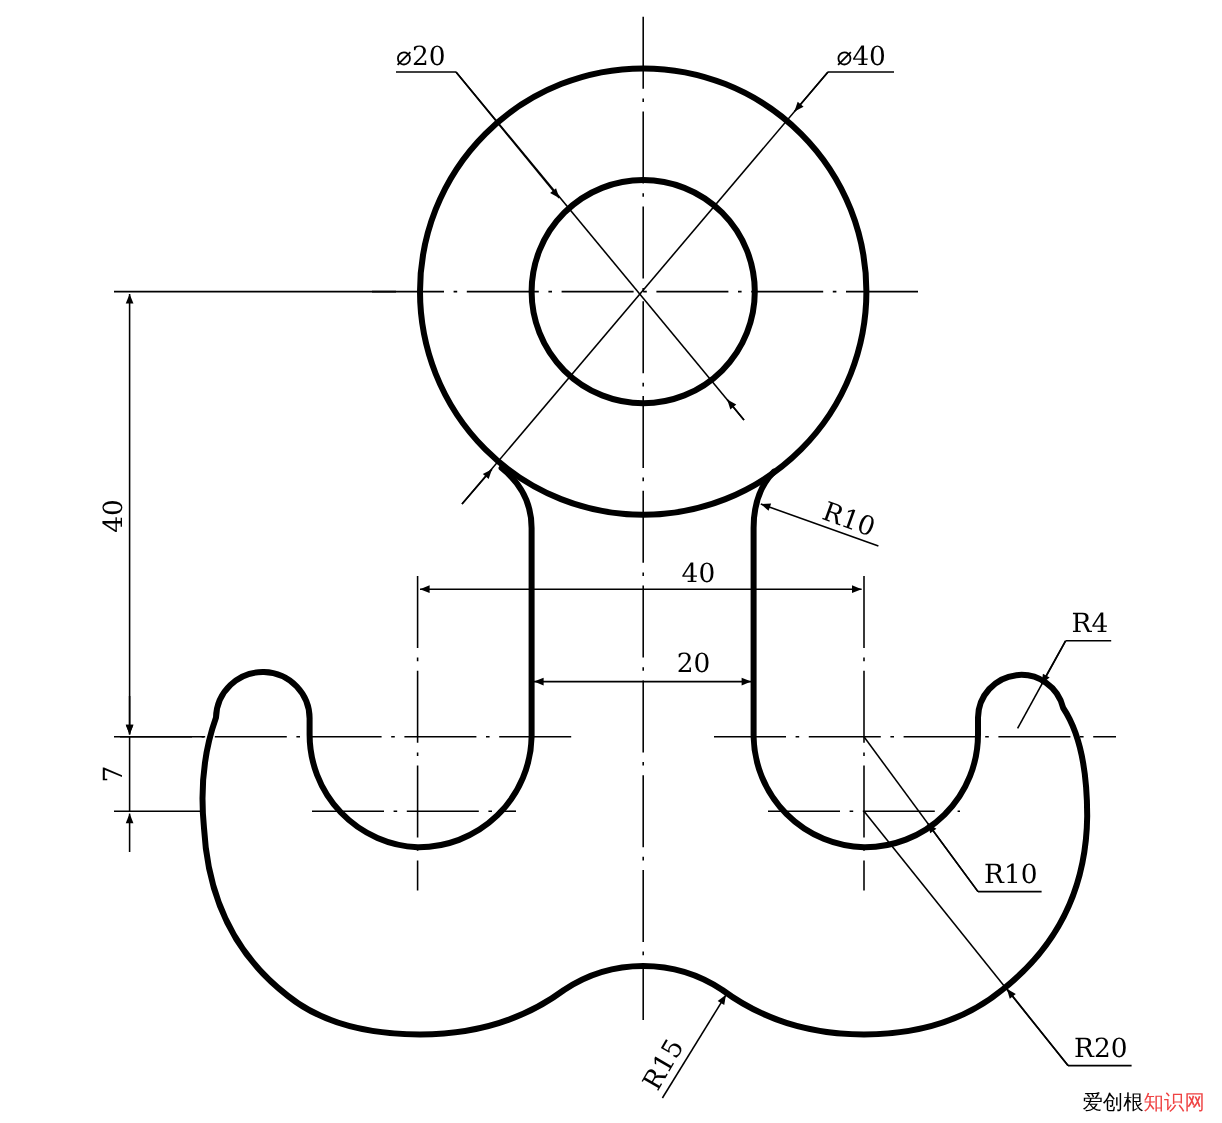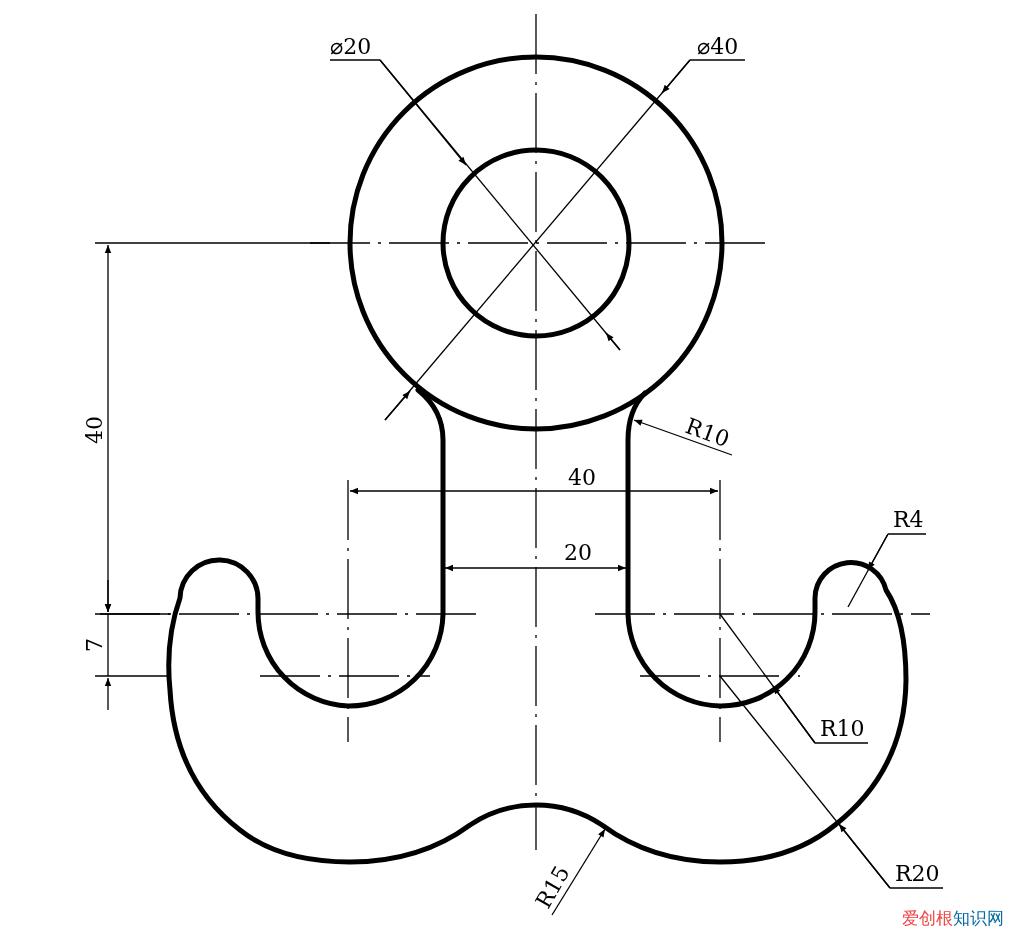--- a/index.html
+++ b/index.html
@@ -4,22 +4,22 @@
 <style>
   html, body { margin:0; padding:0; background:#ffffff; }
   body { width:1018px; height:936px; position:relative; overflow:hidden; font-family:"DejaVu Serif", serif; }
   #drawing { position:absolute; left:0; top:0; width:1018px; height:936px; }
   .thick { fill:none; stroke:#000; stroke-width:5; stroke-linecap:round; stroke-linejoin:round; }
   .thin { fill:none; stroke:#000; stroke-width:1.3; }
   .center { fill:none; stroke:#000; stroke-width:1.3; stroke-dasharray:60 8 3 8; }
   .dimtext { font-family:"DejaVu Serif", serif; font-size:22px; fill:#000; }
   .arrow { fill:#000; }
   .watermark { position:absolute; right:14px; bottom:6px; font-family:"DejaVu Sans", sans-serif; font-size:17px; }
-  .wm-a { color:#ef4444; }
-  .wm-b { color:#0369a1;margin-top:48px; }
+  .wm-a { color:#000000; }
+  .wm-b { color:#ef4444;margin-top:48px; }
 </style>
 </head>
 <body>
 
 <svg id="drawing" viewBox="0 0 1018 936" xmlns="http://www.w3.org/2000/svg">
   <defs>
     <marker id="arr" viewBox="0 0 10 10" refX="10" refY="5" markerWidth="12" markerHeight="8" orient="auto-start-reverse" markerUnits="userSpaceOnUse">
       <path d="M0,1 L10,5 L0,9 Z" class="arrow"></path>
     </marker>
   </defs>

